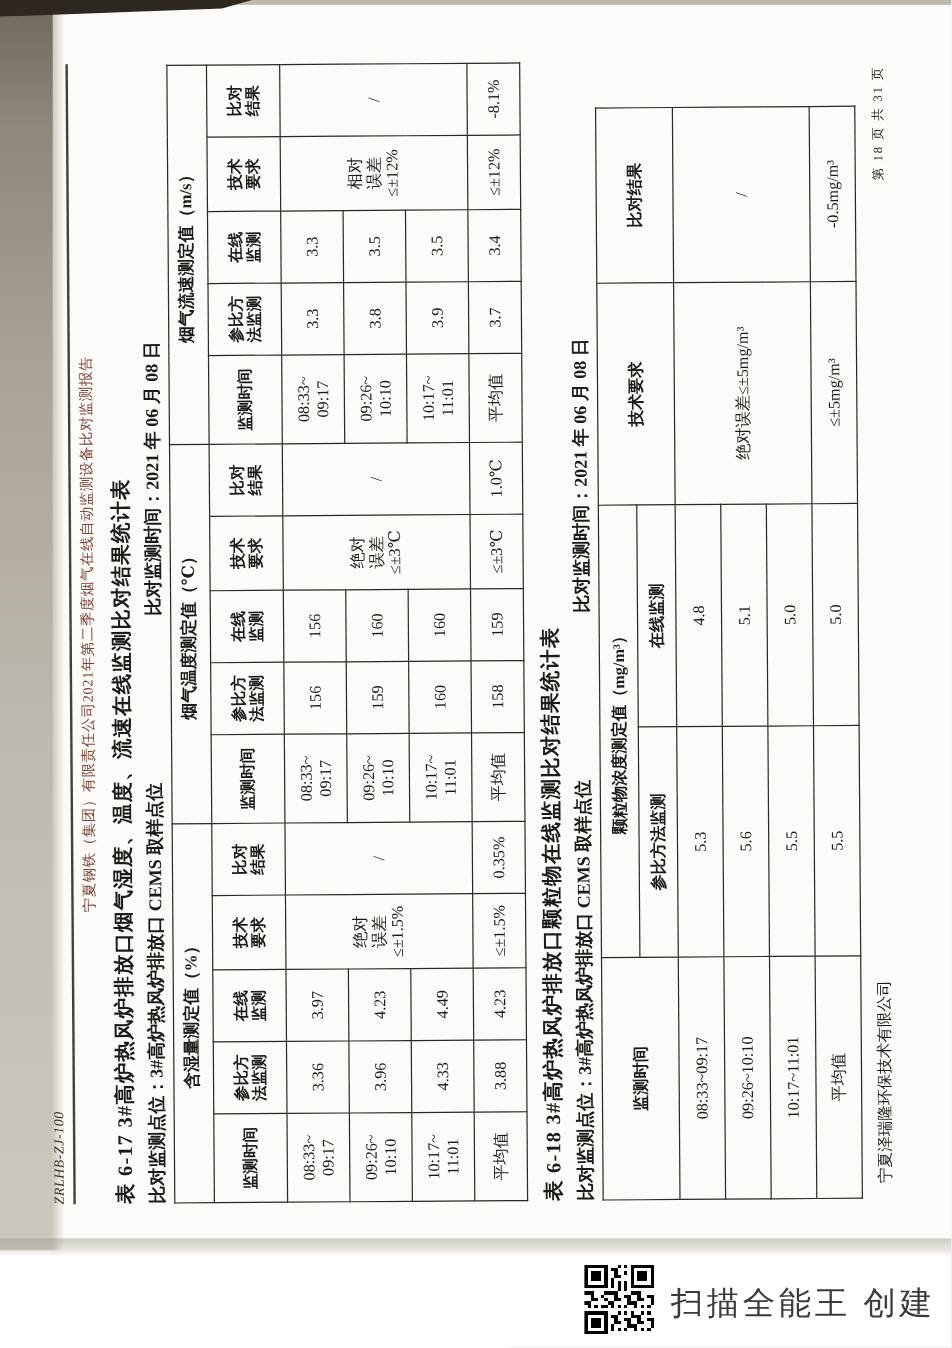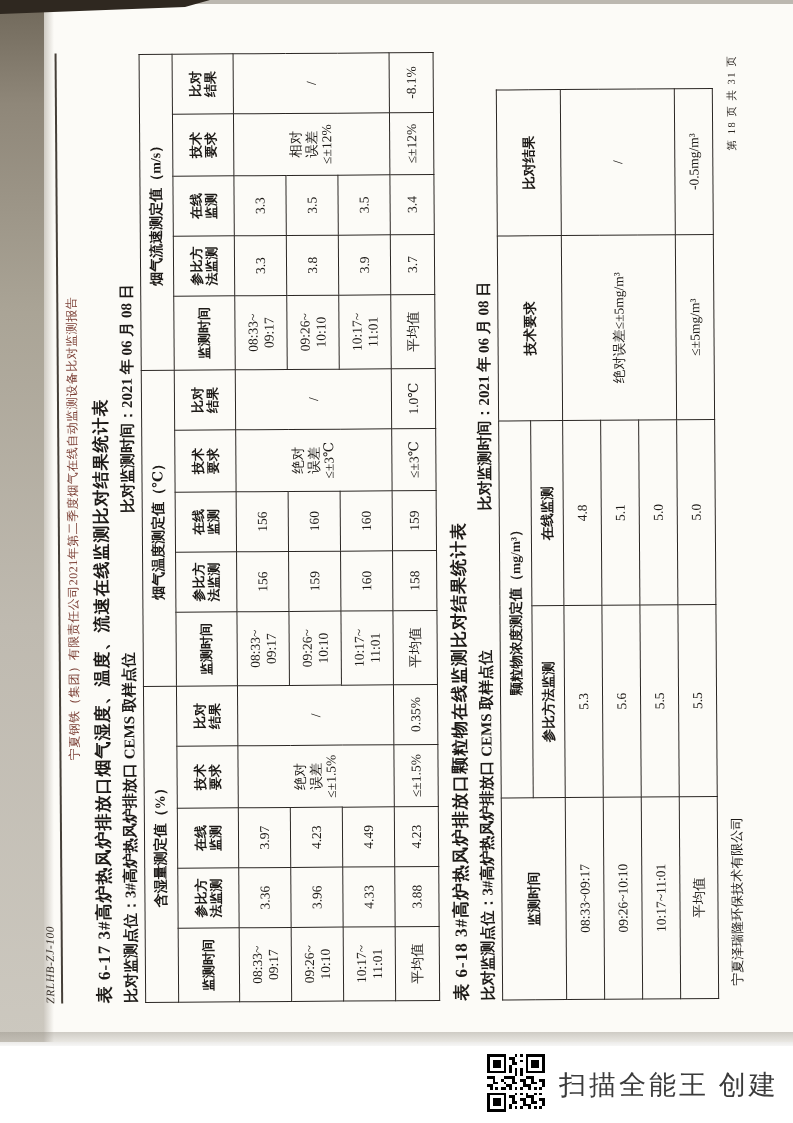--- a/index.html
+++ b/index.html
@@ -41,21 +41,21 @@
   .t18 .row-data{height:38px;}
   .t18 .row-avg{height:38px;}
   .tbl-gap{margin-top:10px;}
   .footer{display:flex;justify-content:space-between;margin-top:10px;align-items:flex-start;}
   .company{font-size:13px;margin-left:13px;}
   .pagenum{font-size:10.5px;letter-spacing:1.5px;margin-right:6px;margin-top:2px;color:#2a2520;}
   
   .watermark{position:absolute;left:487px;top:1054px;display:flex;align-items:center;}
   .qr{width:58px;height:58px;}
   .wm-text{font-size:27px;color:#3b3b3b;margin-left:14px;letter-spacing:3px;
-           font-family:Liberation Serif, serif;}
+           font-family:Liberation Sans, sans-serif;}
 </style>
 </head>
 <body>
 
 <div class="page">
   <div class="paper"></div>
   <div class="edge-left"></div>
   <div class="edge-left-inner"></div>
   <div class="edge-top"></div>
   <div class="corner-smudge"></div>

